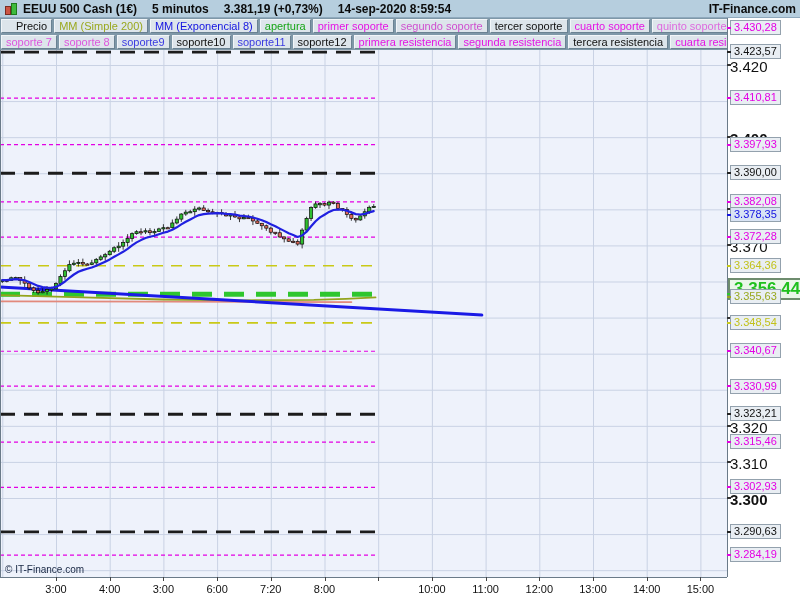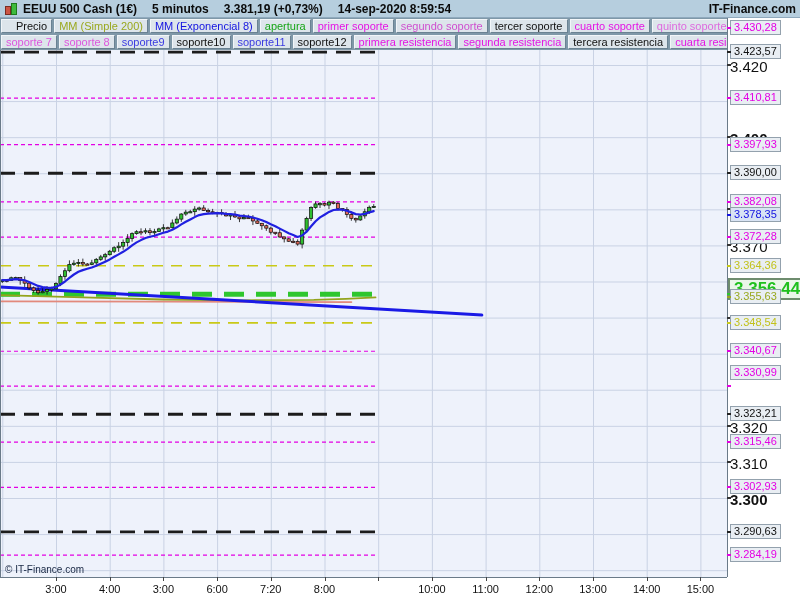--- a/index.html
+++ b/index.html
@@ -348,21 +348,21 @@
     <div class="axis-box lab-yellow" style="top: 257.766px;">3.364,36</div>
     <div class="ptick-mark" style="top: 264.766px; background: rgb(201, 201, 23);"></div>
     <div class="axis-box lab-open-big-green" style="top: 278.344px;">3.356,44</div>
     <div class="ptick-mark" style="top: 293.344px; background: rgb(46, 198, 46);"></div>
     <div class="axis-box lab-olive" style="top: 289.266px;">3.355,63</div>
     <div class="ptick-mark" style="top: 296.266px; background: rgb(153, 168, 30);"></div>
     <div class="axis-box lab-yellow" style="top: 314.849px;">3.348,54</div>
     <div class="ptick-mark" style="top: 321.849px; background: rgb(201, 201, 23);"></div>
     <div class="axis-box lab-magenta" style="top: 343.246px;">3.340,67</div>
     <div class="ptick-mark" style="top: 350.246px; background: rgb(228, 0, 228);"></div>
-    <div class="axis-box lab-magenta" style="top: 365px;">3.330,99</div>
+    <div class="axis-box lab-magenta" style="top: 379px;">3.330,99</div>
     <div class="ptick-mark" style="top: 385.175px; background: rgb(228, 0, 228);"></div>
     <div class="axis-box lab-black" style="top: 406.247px;">3.323,21</div>
     <div class="ptick-mark" style="top: 413.247px; background: rgb(34, 34, 34);"></div>
     <div class="axis-box lab-magenta" style="top: 434.212px;">3.315,46</div>
     <div class="ptick-mark" style="top: 441.212px; background: rgb(228, 0, 228);"></div>
     <div class="axis-box lab-magenta" style="top: 479.424px;">3.302,93</div>
     <div class="ptick-mark" style="top: 486.424px; background: rgb(228, 0, 228);"></div>
     <div class="axis-box lab-black" style="top: 523.806px;">3.290,63</div>
     <div class="ptick-mark" style="top: 530.806px; background: rgb(34, 34, 34);"></div>
     <div class="axis-box lab-magenta" style="top: 547.043px;">3.284,19</div>

